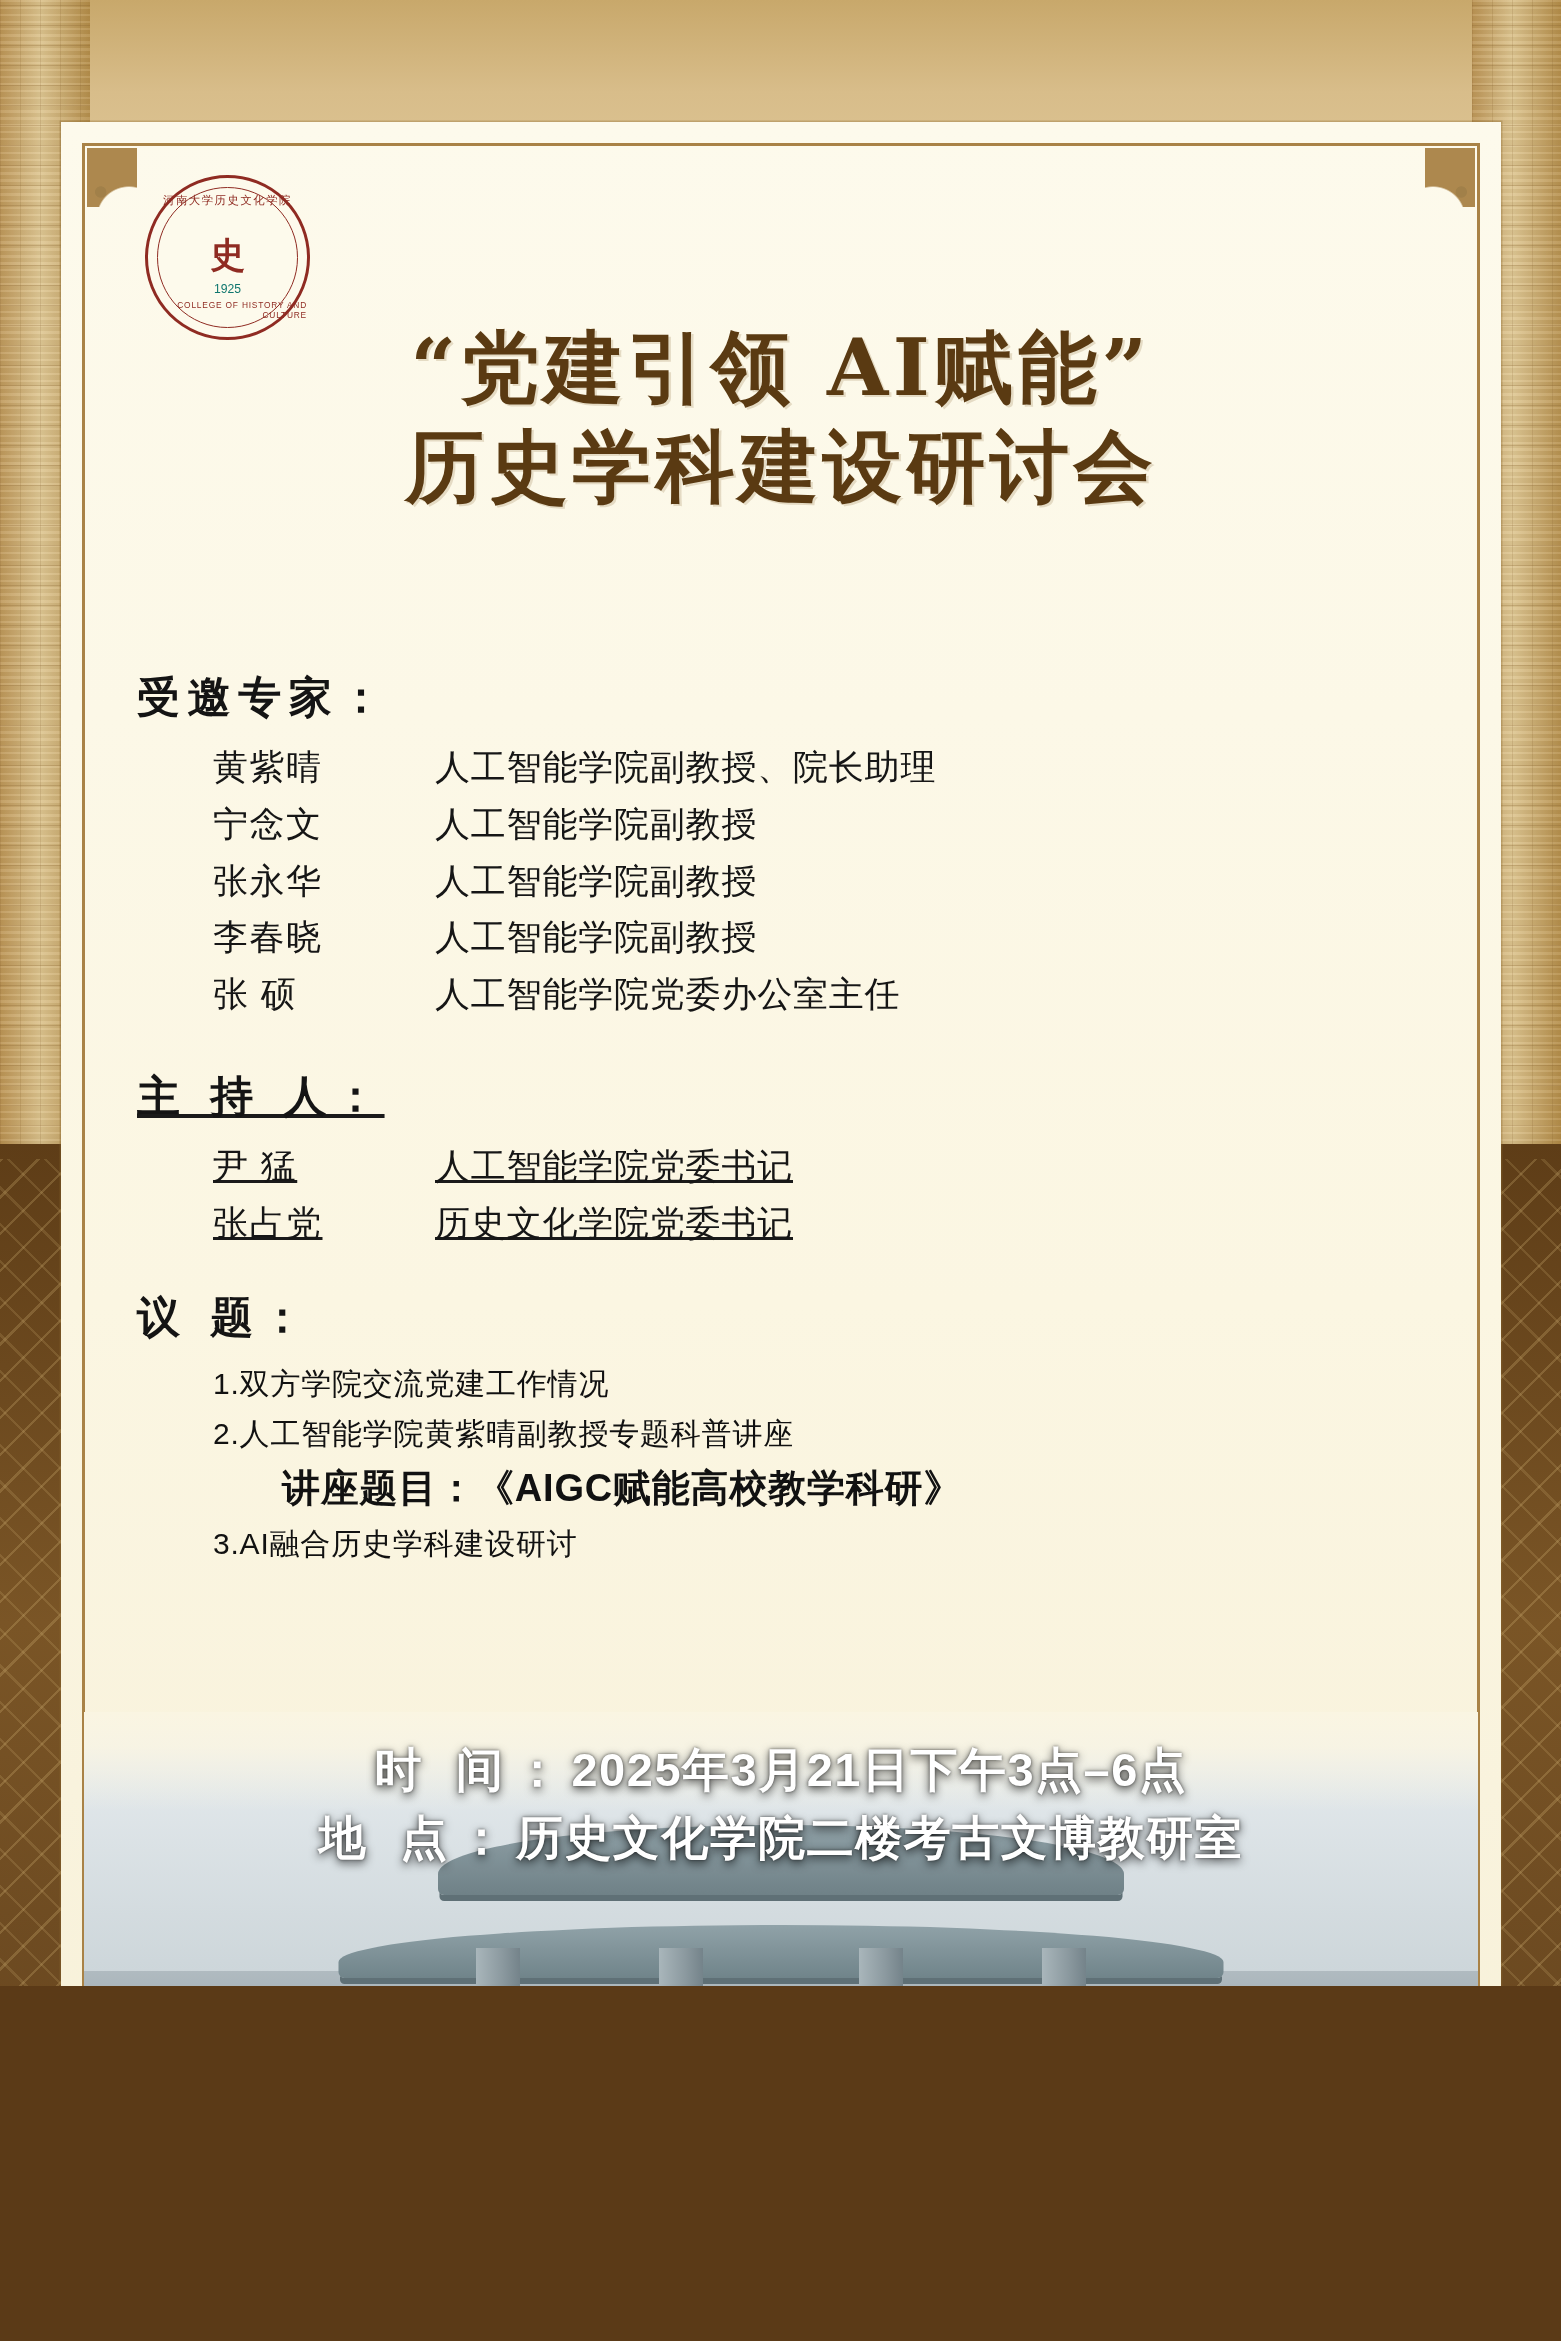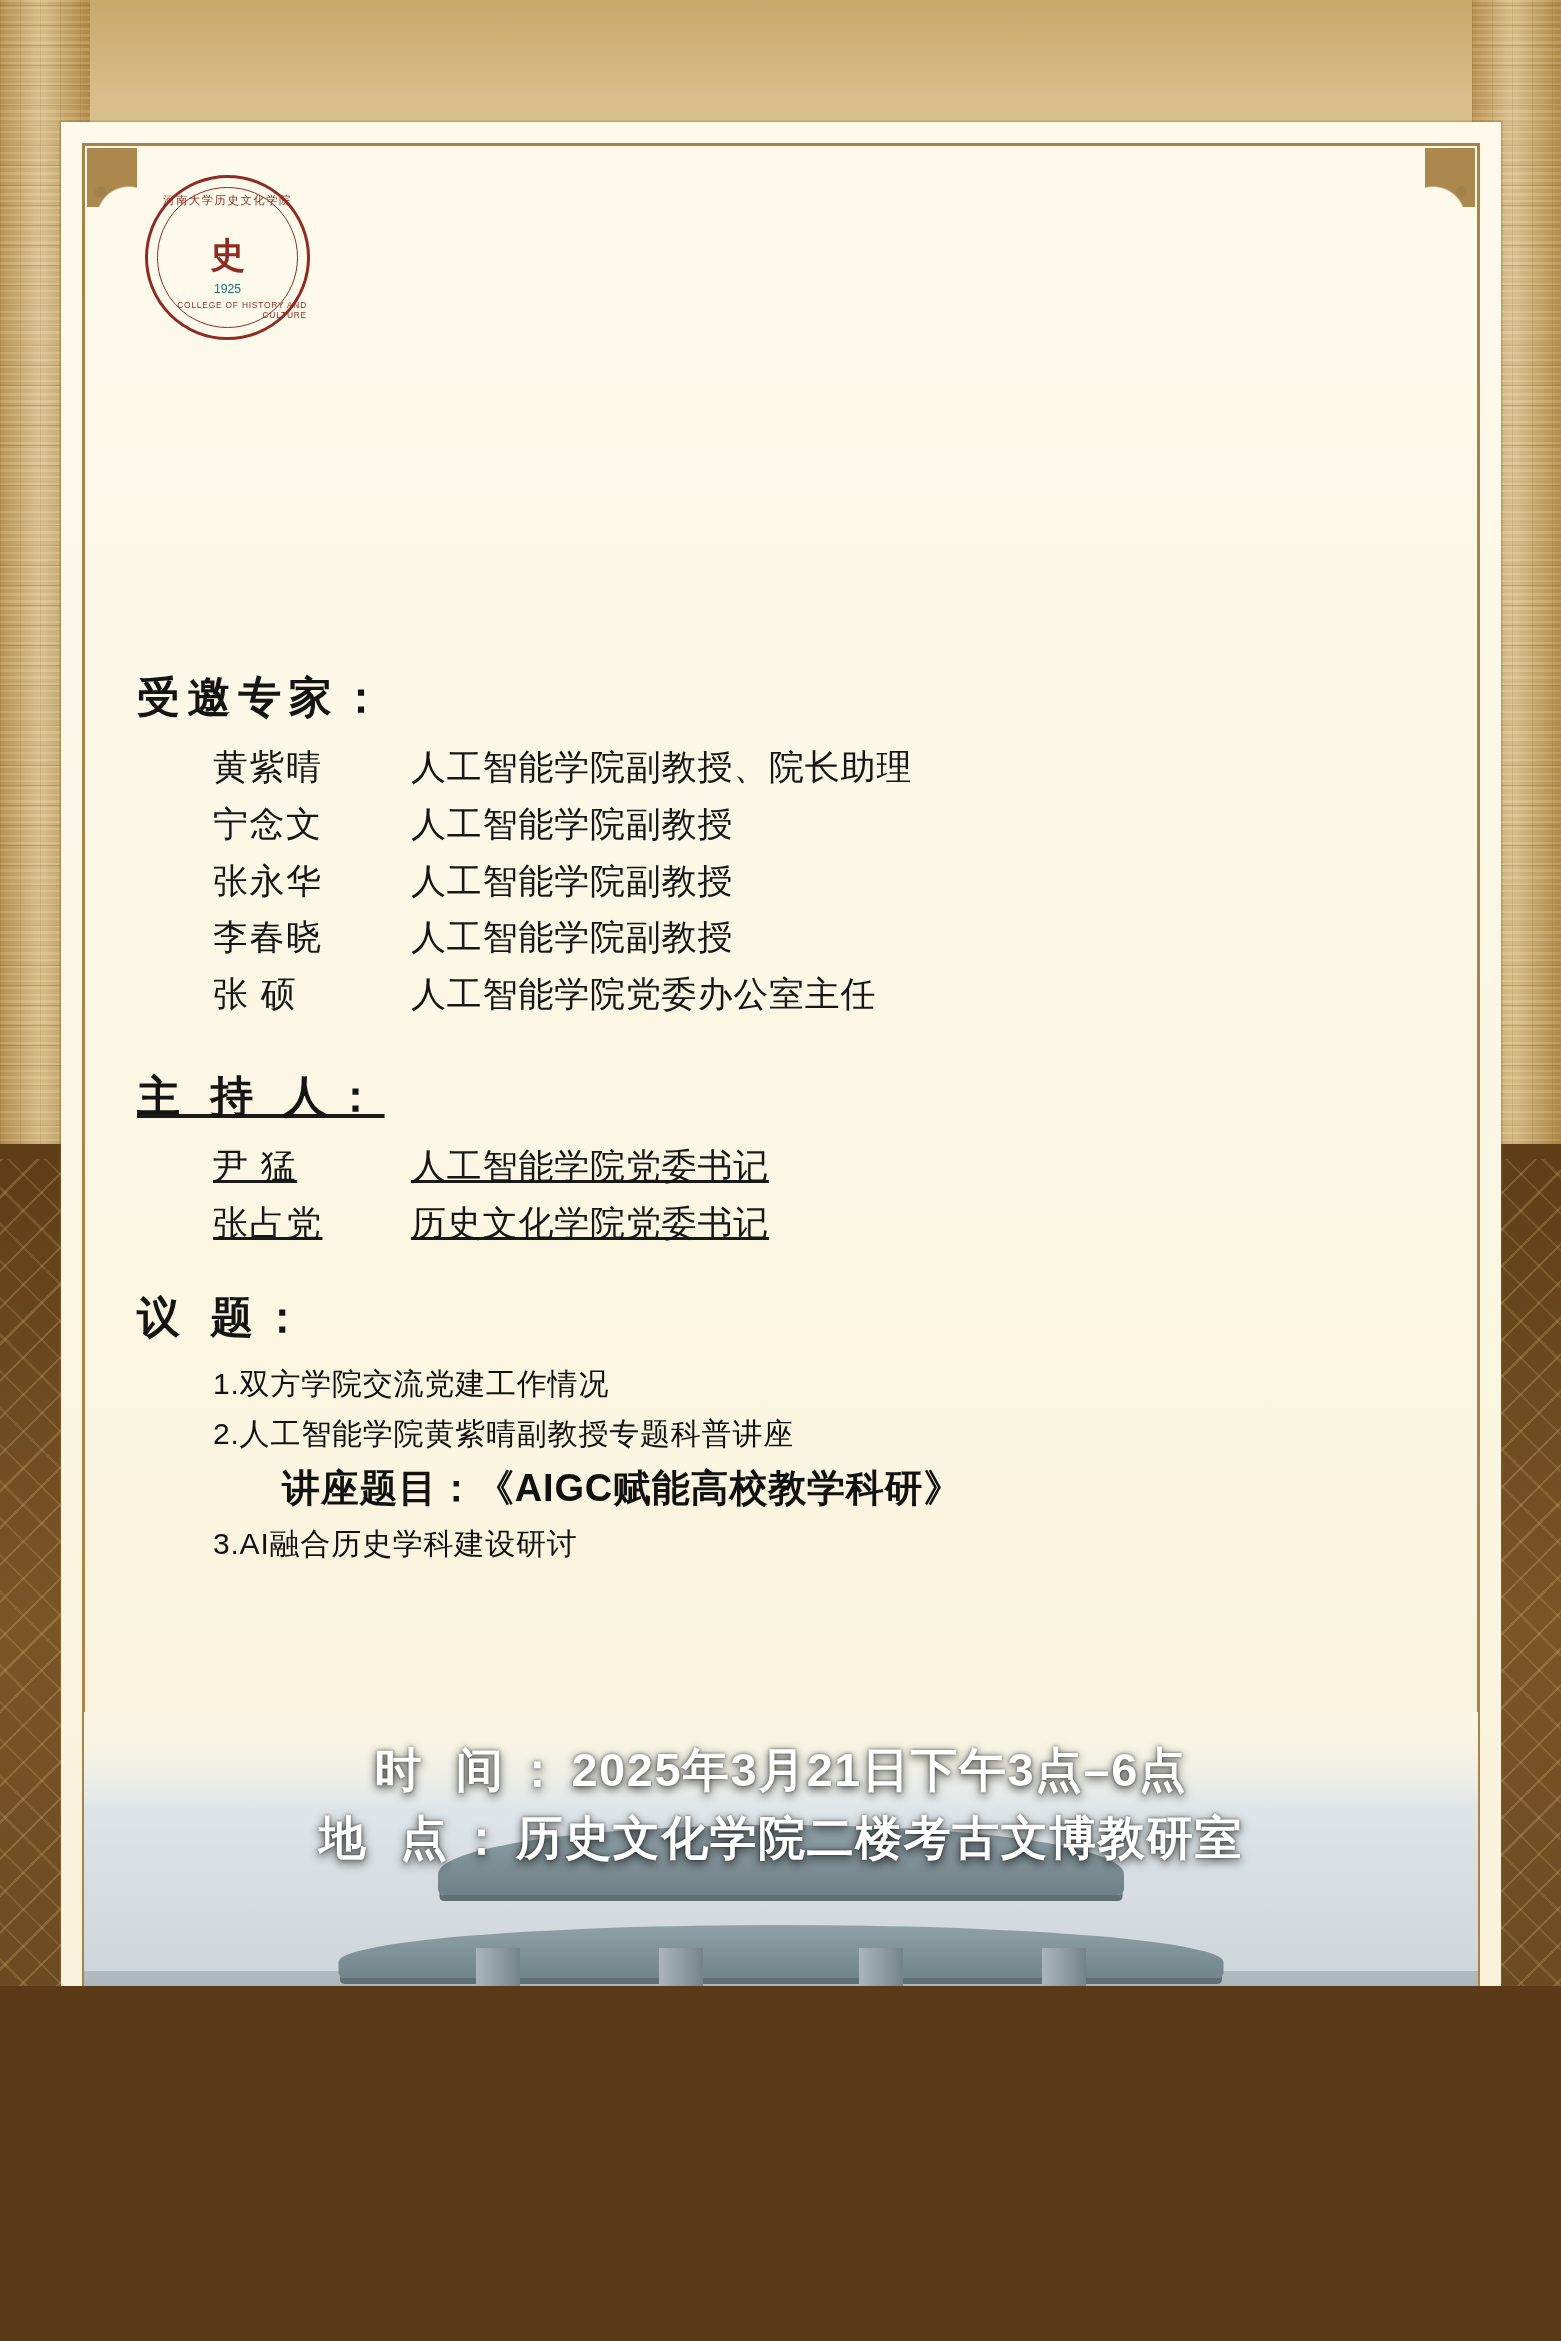--- a/index.html
+++ b/index.html
@@ -186,20 +186,21 @@
     color: #141414;
     letter-spacing: 7.6px;
     margin-bottom: 12.2px;
   }
   .row {
     display: flex;
     font-size: 35px;
     line-height: 1.62;
     padding-left: 76px;
     color: #161616;
+    gap: 24px;
   }
   .row .nm {
     width: 198px;
     flex: 0 0 198px;
     letter-spacing: 1.5px;
   }
   .row .ttl { flex: 1 1 auto; letter-spacing: 0.8px; }
 
   .topic-row {
     font-size: 30px;
@@ -348,20 +349,24 @@
   </div>
 
   <div class="logo">
     <div class="ring"></div>
     <div class="top-text">河南大学历史文化学院</div>
     <div class="mark">史</div>
     <div class="year">1925</div>
     <div class="bot-text">COLLEGE OF HISTORY AND CULTURE</div>
   </div>
 
+  <div class="title-wrap">
+    <div class="title-line l1">“党建引领 AI赋能”</div>
+    <div class="title-line l2">历史学科建设研讨会</div>
+  </div>
 
   <div class="section" style="top: 669px;">
     <div class="sec-head">受邀专家：</div>
     <div class="row">
       <span class="nm">黄紫晴</span>
       <span class="ttl">人工智能学院副教授、院长助理</span>
     </div>
     <div class="row">
       <span class="nm">宁念文</span>
       <span class="ttl">人工智能学院副教授</span>

